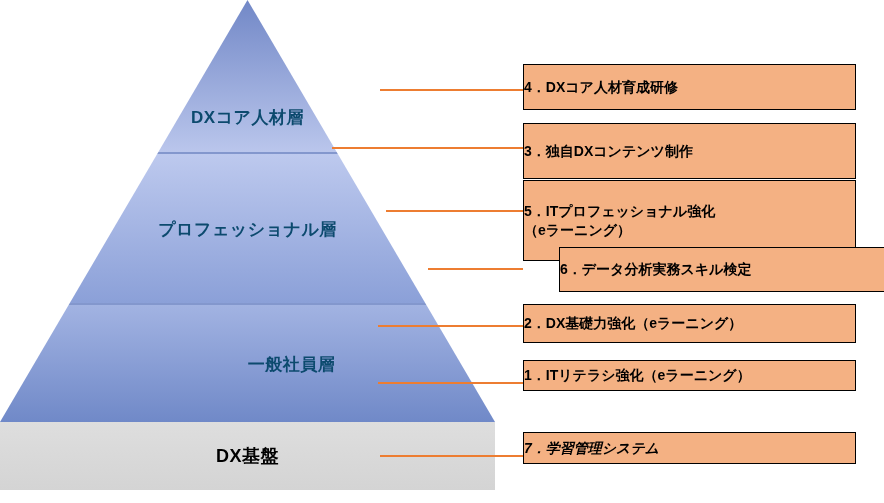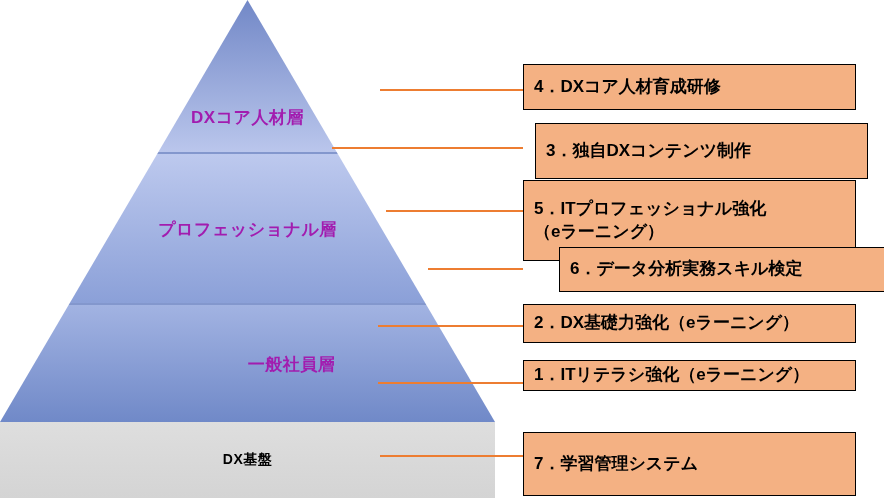--- a/index.html
+++ b/index.html
@@ -42,68 +42,68 @@
     border-top: 2px solid #8397cd;
     box-sizing: border-box;
   }
   .pyr-label {
     position: absolute;
     left: 0;
     width: 495px;
     text-align: center;
     font-size: 17px;
     font-weight: bold;
-    color: #a21caf;
+    color: #0c4a6e;
     letter-spacing: 0.5px;
   }
   #pyr-label-1 { top: 106px; }
   #pyr-label-2 { top: 218px; font-family: Liberation Serif, serif; }
   #pyr-label-3 { top: 353px; padding-left: 44px; }
 
   
   #base-bar {
     position: absolute;
     left: 0;
     top: 422px;
     width: 495px;
-    height: 76px;
+    height: 68px;
     background: linear-gradient(to bottom, #dedede, #d4d4d4);
     display: flex;
     align-items: center;
     justify-content: center;
-    font-size: 14px;
+    font-size: 18px;
     font-weight: bold;
     color: #000000;
     letter-spacing: 0.5px;
   }
 
   
   .item-box {
     position: absolute;
     left: 523px;
     width: 333px;
     background: #f4b183;
     border: 1.5px solid #000000;
     box-sizing: border-box;
     display: flex;
     align-items: center;
-    padding-left: 10px;
-    font-size: 17px;
+    padding-left: 0;
+    font-size: 14px;
     font-weight: bold;
     color: #000000;
     white-space: pre-line;
     line-height: 1.35;
   }
   #item-1 { top: 64px;  height: 46px; }
-  #item-2 { top: 123px; height: 56px; margin-left: 12px; }
+  #item-2 { top: 123px; height: 56px; }
   #item-3 { top: 180px; height: 81px; }
   #item-4 { top: 247px; height: 45px; margin-left: 36px; }
   #item-5 { top: 304px; height: 39px; }
   #item-6 { top: 360px; height: 31px; }
-  #item-7 { top: 432px; height: 64px; }
+  #item-7 { top: 432px; height: 32px; font-style: italic; }
 
   
   .connector {
     position: absolute;
     height: 2px;
     background: #ed7d31;
   }
   #conn-1 { top: 89px;  left: 380px; width: 143px; }
   #conn-2 { top: 147px; left: 332px; width: 191px; }
   #conn-3 { top: 210px; left: 386px; width: 137px; }

